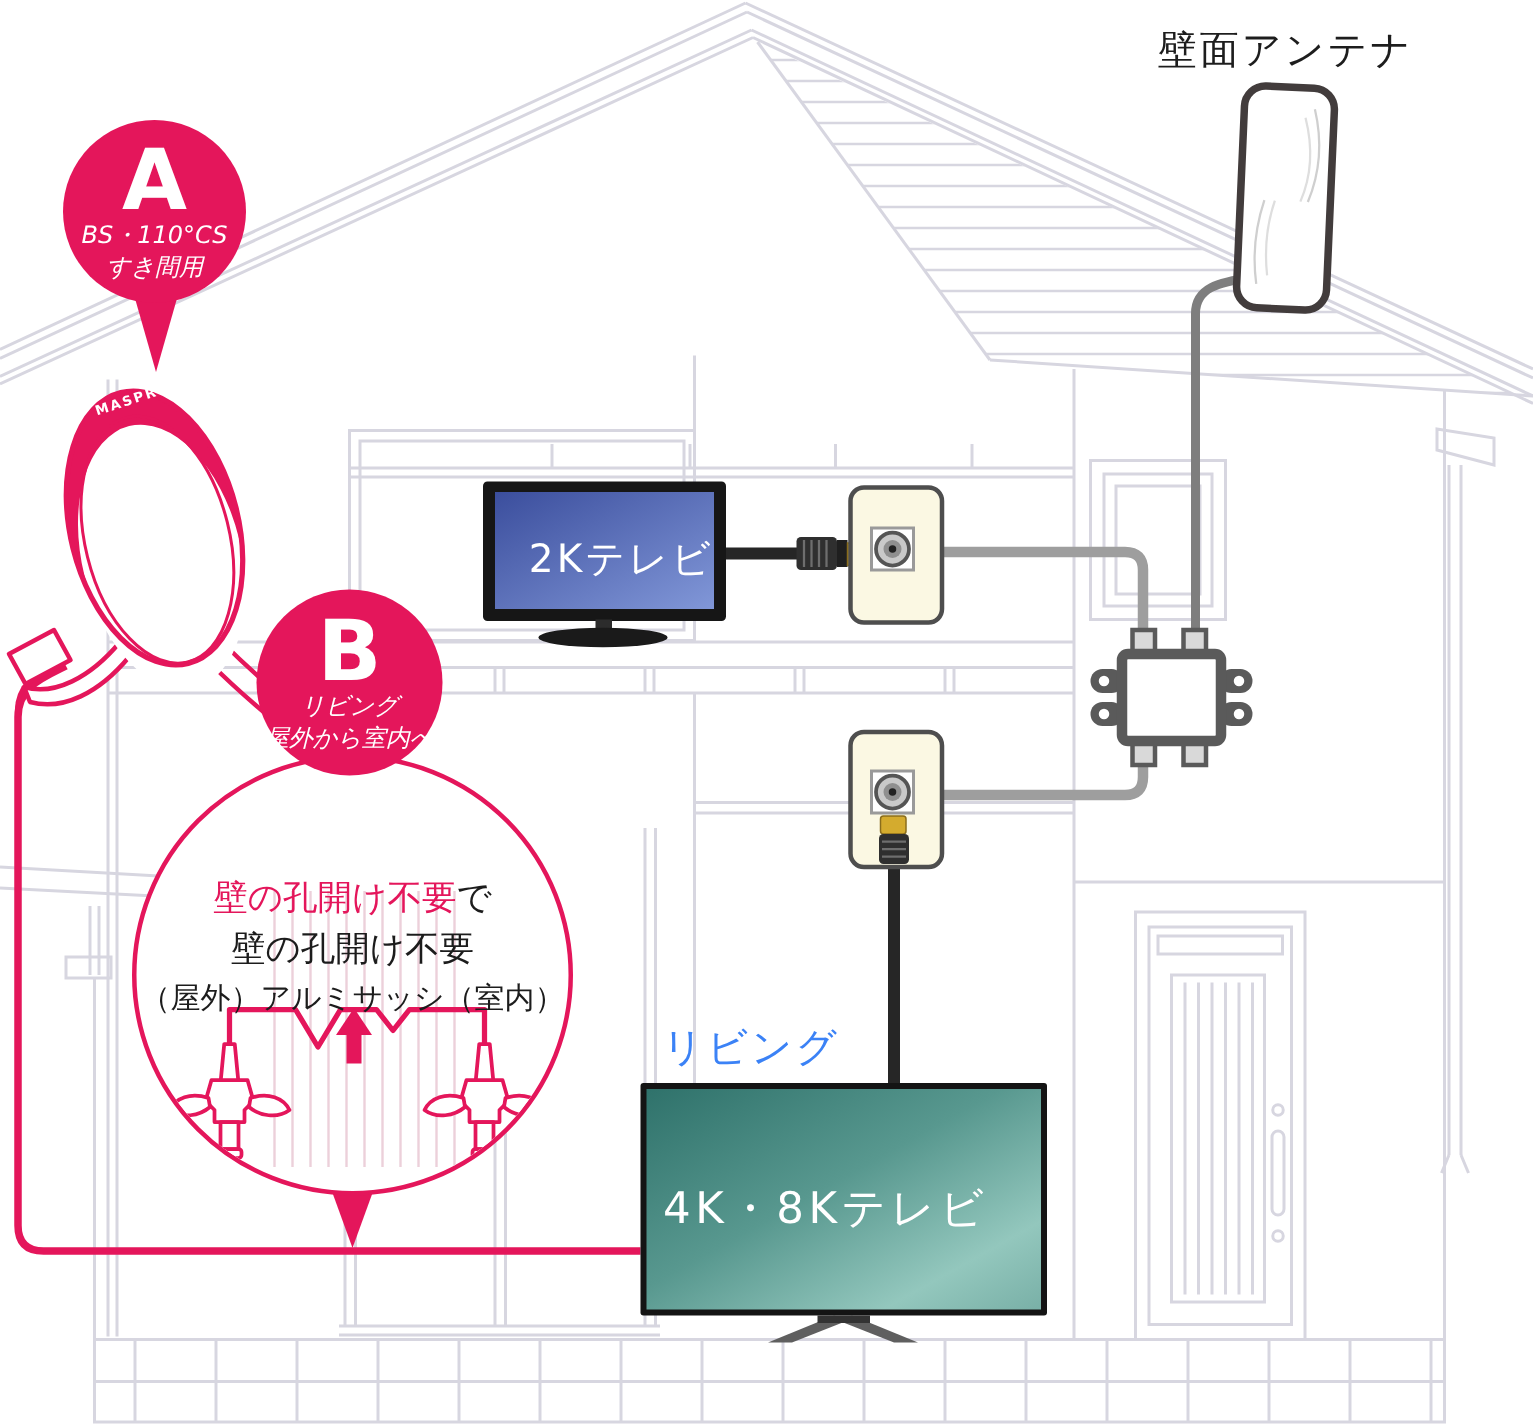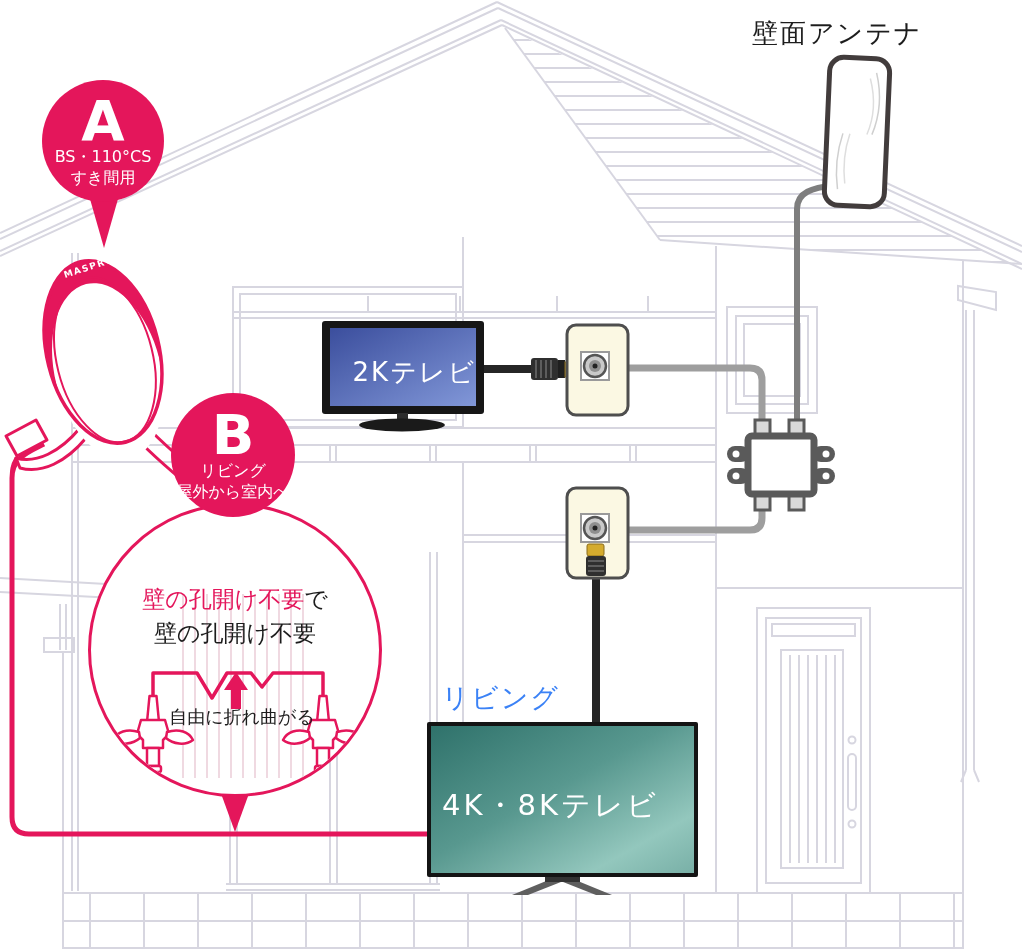--- a/index.html
+++ b/index.html
@@ -5,42 +5,42 @@
   html,body{margin:0;padding:0;background:#ffffff;}
   .stage{
     position:relative;width:1022px;height:950px;overflow:hidden;background:#fff;
     font-family:"DejaVu Sans",sans-serif;
   }
   .stage svg{display:block;}
   #scene{position:absolute;left:0;top:0;}
   .abs{position:absolute;}
   
   .wall-antenna-label{
-    left:752px;top:16px;width:210px;text-align:left;
+    left:752px;top:16px;width:210px;text-align:center;
     font-size:26px;letter-spacing:2px;color:#1d1d1d;font-weight:500;
   }
   .living-label{
     left:420px;top:680px;width:140px;
     font-size:27px;letter-spacing:2px;color:#3b82f6;font-weight:500;text-align:right;
   }
   .tv-label{color:#fff;text-align:right;}
   .tv2k-label{left:330px;top:355px;width:146px;font-size:26px;letter-spacing:2px;}
   .tv4k-label{left:431px;top:786px;width:228px;font-size:29px;letter-spacing:3px;}
   .maspro-label{
     left:48px;top:262px;width:82px;text-align:center;
     font-size:9px;font-weight:bold;color:#fff;letter-spacing:1.5px;
     transform:rotate(-18deg);
   }
   
   .badge{
     border-radius:50%;background:#e4165b;color:#fff;text-align:center;
     display:flex;flex-direction:column;align-items:center;justify-content:center;
   }
   .badge .letter{font-size:56px;font-weight:bold;line-height:0.95;}
-  .badge .sub{font-size:16px;line-height:1.3;}
+  .badge .sub{font-size:16px;line-height:1.3;font-style:italic;}
   .badge-a{left:42px;top:80px;width:122px;height:122px;}
   .badge-b{left:171px;top:393px;width:124px;height:124px;}
   .pointer-svg{position:absolute;}
   
   .callout-circle{
     left:88px;top:503px;width:294px;height:294px;border-radius:50%;
     background:#fff;border:3px solid #e4165b;box-sizing:border-box;overflow:hidden;
   }
   .callout-lines{
     left:90px;top:538px;width:290px;text-align:center;
@@ -346,21 +346,21 @@
       <g fill="#e4165b">
         <polygon points="133,184 157,184 145,166"></polygon>
         <rect x="140" y="184" width="10" height="19"></rect>
       </g>
     </svg>
   </div>
   <div class="abs callout-lines">
     <div><span class="hl">壁の孔開け不要</span><span>で</span></div>
     <div>壁の孔開け不要</div>
   </div>
-  <div class="abs bend-caption">自由に折れ曲がる</div>
+  <div class="abs sash-caption">（屋外）アルミサッシ（室内）</div>
 
   <div class="abs badge badge-b">
     <div class="letter">B</div>
     <div class="sub">リビング</div>
     <div class="sub">屋外から室内へ</div>
   </div>
 
   <div class="abs wall-antenna-label">壁面アンテナ</div>
   <div class="abs living-label">リビング</div>
   <div class="abs tv-label tv2k-label">2Kテレビ</div>

